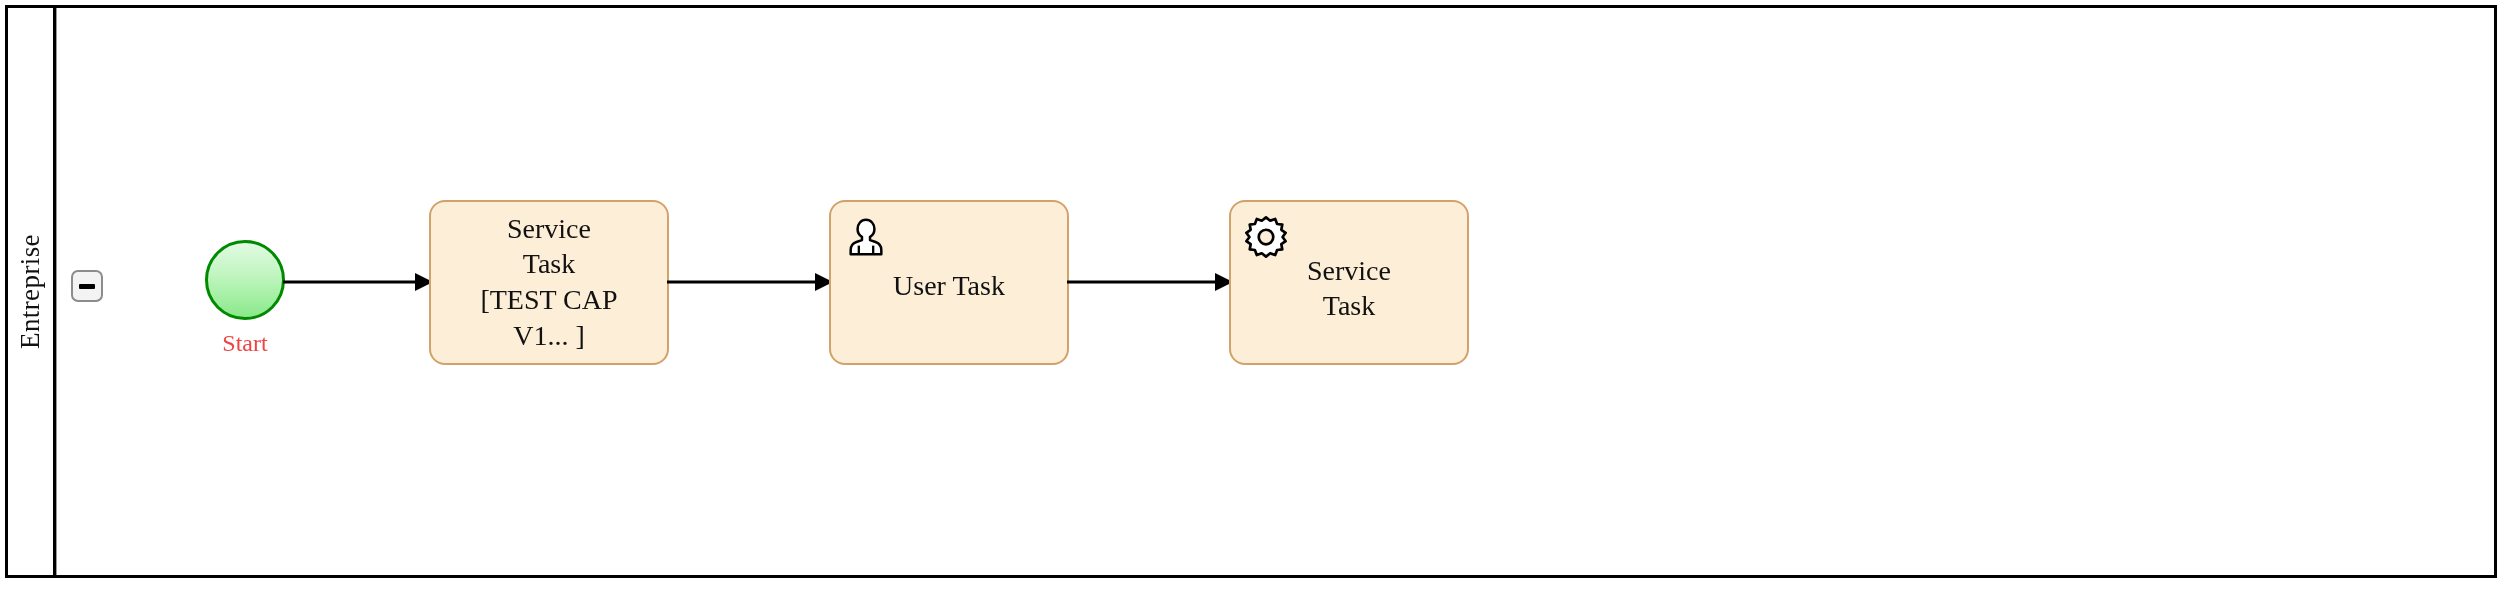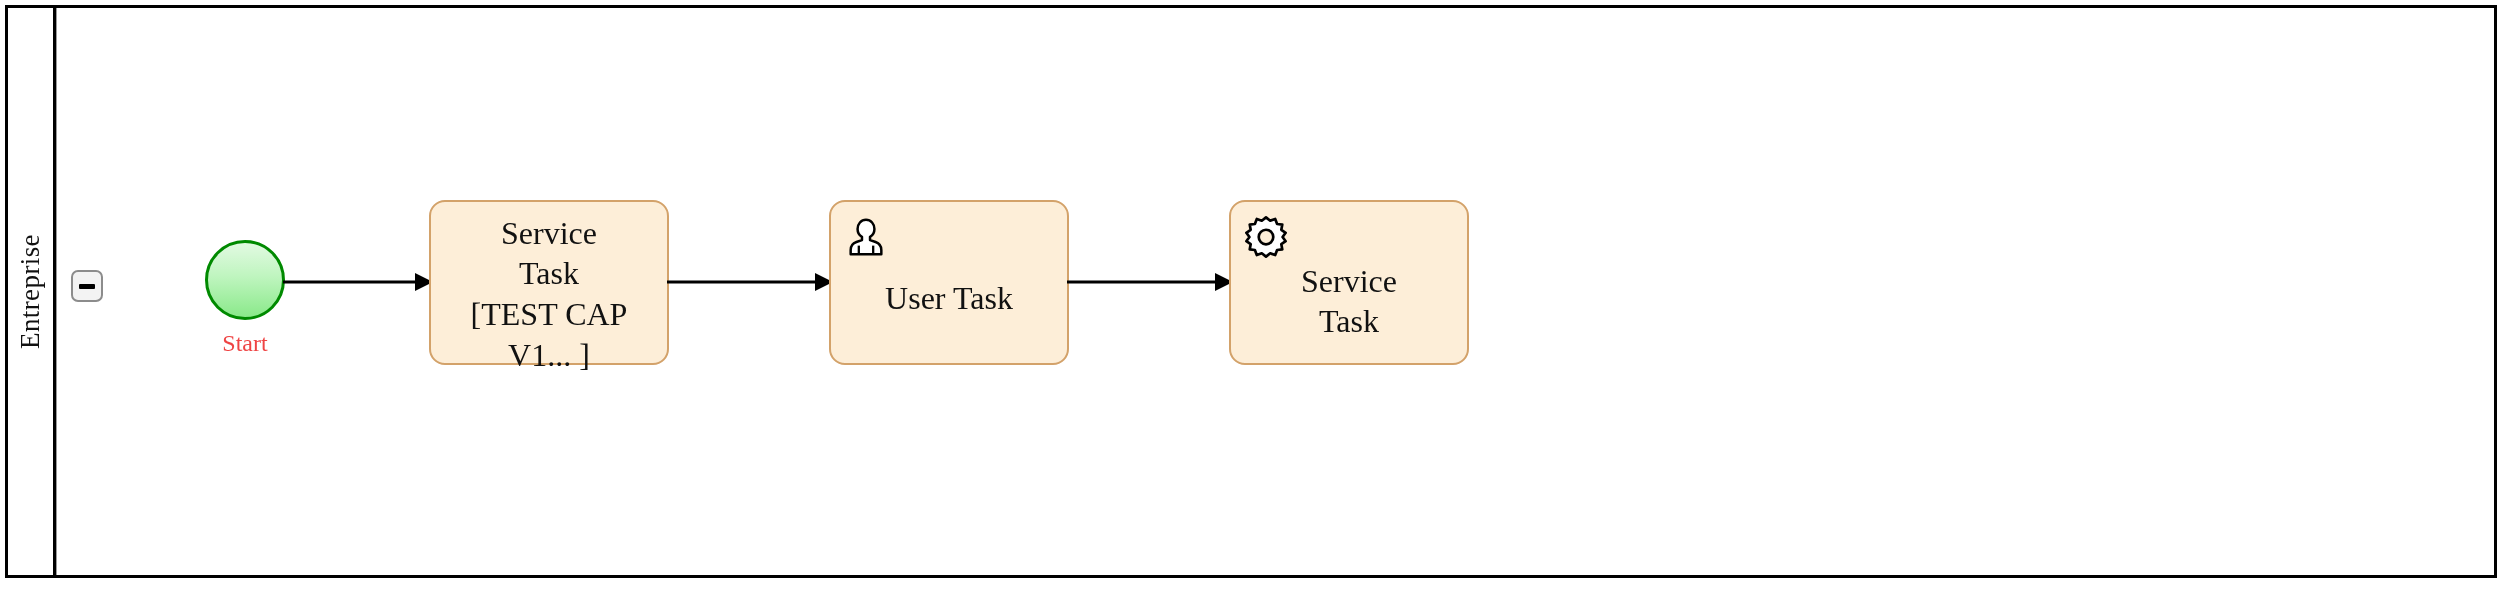--- a/index.html
+++ b/index.html
@@ -140,27 +140,26 @@
   .task-2 { left: 772px;  width: 240px; }
   .task-3 { left: 1172px; width: 240px; }
 
   .task-label {
     position: absolute;
     left: 0;
     right: 0;
     top: 50%;
     transform: translateY(-50%);
     text-align: center;
-    font-size: 32px;
+    font-size: 28px;
     line-height: 1.28;
     color: #111111;
     padding: 0 8px;
     box-sizing: border-box;
     white-space: pre-line;
-    margin-top: 12px;
   }
   
   .task-2 .task-label,
   .task-3 .task-label { transform: translateY(-42%); }
 
   
   .task-icon {
     position: absolute;
     left: 12px;
     top: 12px;

